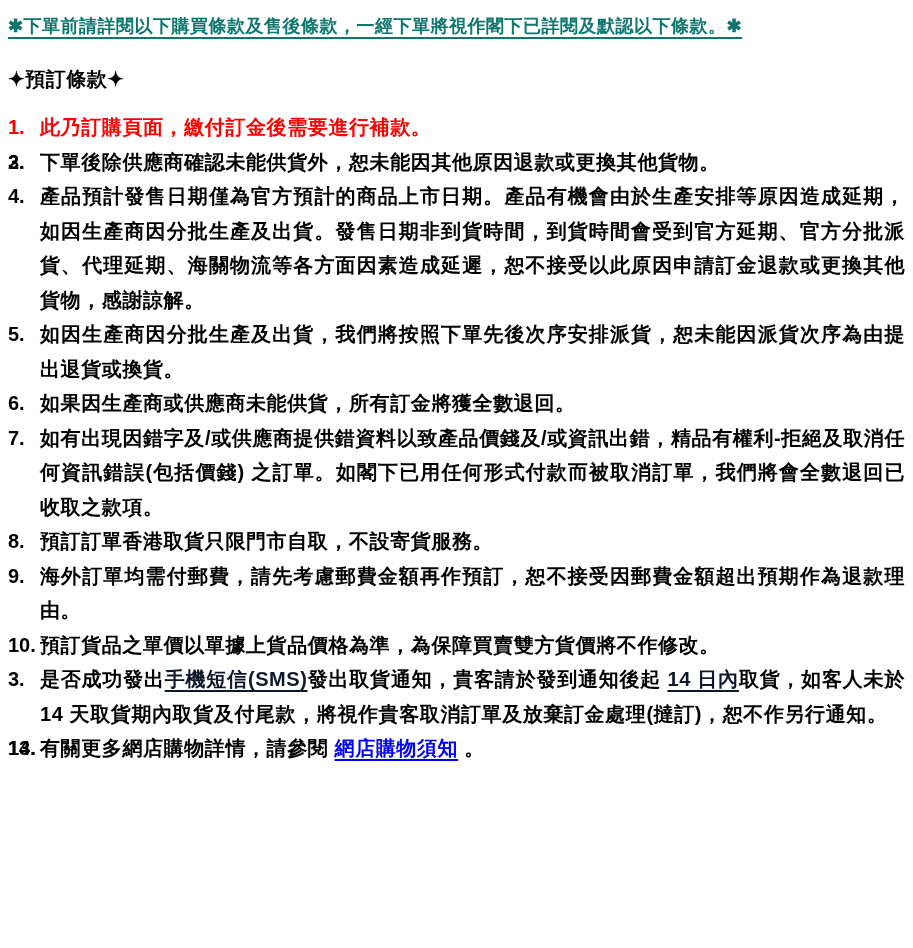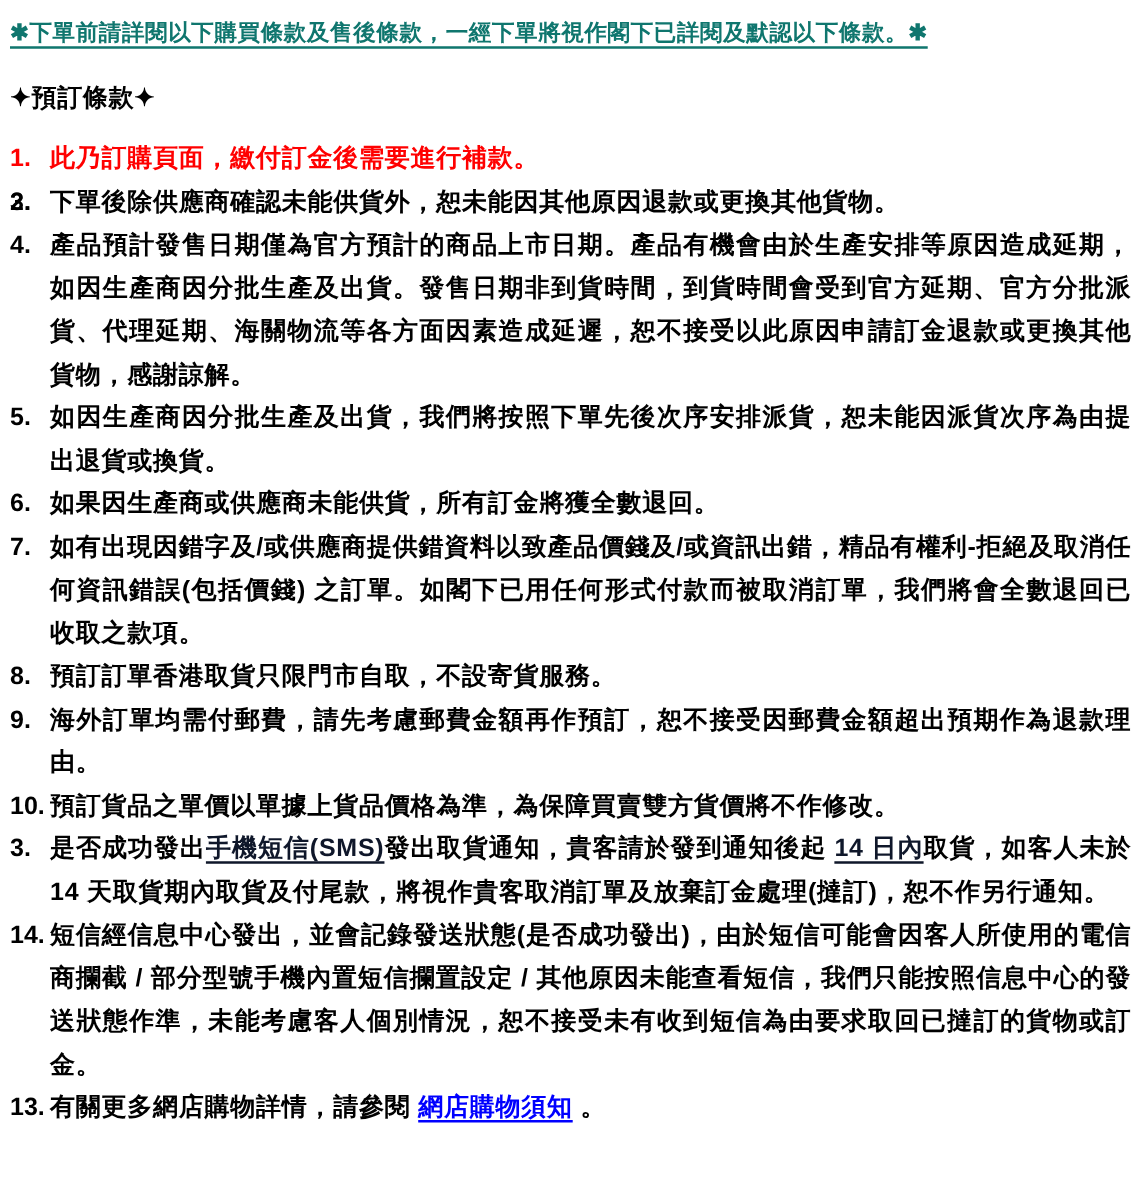--- a/index.html
+++ b/index.html
@@ -138,21 +138,20 @@
       <span>預訂貨品之單價以單據上貨品價格為準，為保障買賣雙方貨價將不作修改。</span>
     </li>
 
     <li>
       <span class="num">3.</span>
       <span>是否成功發出</span><span class="red-ul">手機短信(SMS)</span><span>發出取貨通知，貴客請於發到通知後起 </span><span class="red-ul">14 日內</span><span>取貨，如客人未於 14 天取貨期內取貨及付尾款，將視作貴客取消訂單及放棄訂金處理(撻訂)，恕不作另行通知。</span>
     </li>
 
     <li>
       <span class="num">14.</span>
-      <span>短信經信息中心發出，並會記錄發送狀態(是否成功發出)，由於短信可能會因客人所使用的電信商攔截 / 部分型號手機內置短信攔置設定 / 其他原因未能查看短信，我們只能按照信息中心的發送狀態作準，未能考慮客人個別情況，恕不接受未有收到短信為由要求取回已撻訂的貨物或訂金。</span>
     </li>
 
     <li>
       <span class="num">13.</span>
       <span>有關更多網店購物詳情，請參閱 </span><a class="link">網店購物須知</a><span> 。</span>
     </li>
 
   </ol>
 
 </div>

